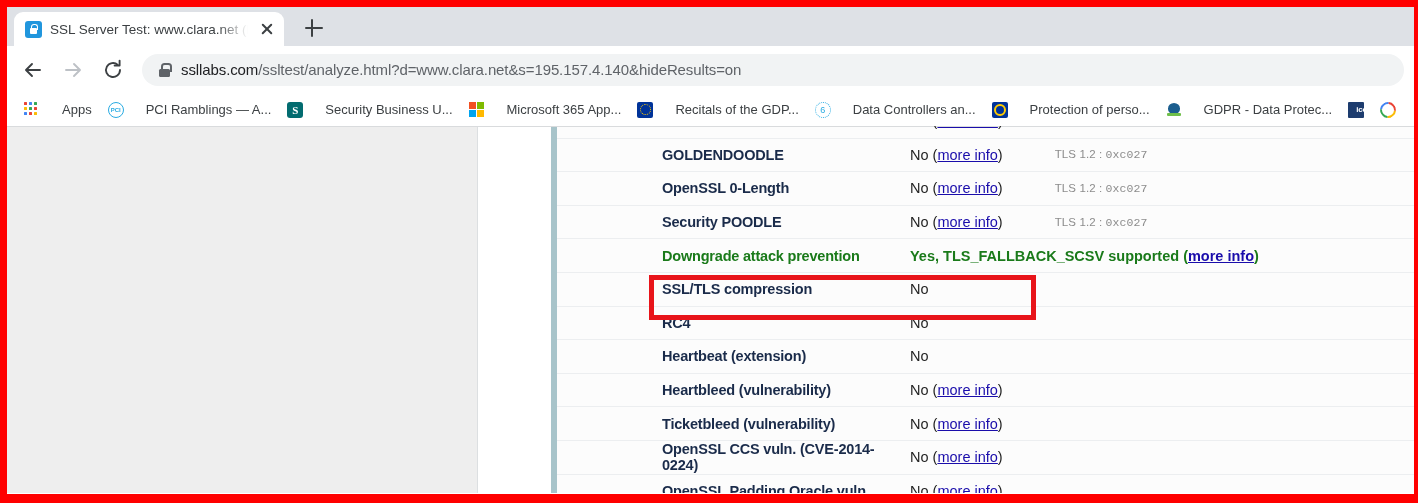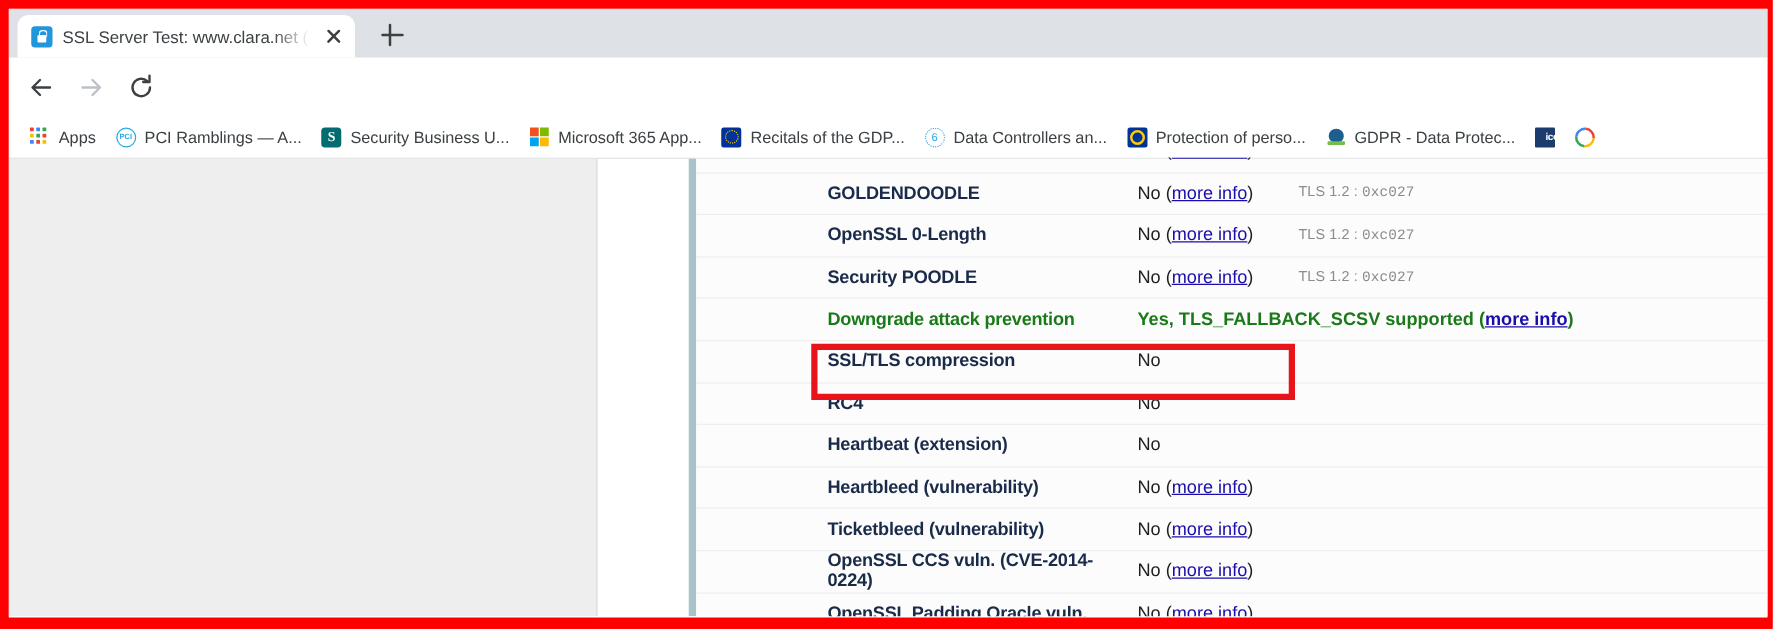--- a/index.html
+++ b/index.html
@@ -161,21 +161,21 @@
     background: #ffffff;
     display: flex;
     align-items: center;
     padding-left: 9px;
     gap: 0;
     overflow: hidden;
     white-space: nowrap;
   }
   .bm {
     display: flex; align-items: center;
-    gap: 7px;
+    gap: 22px;
     padding: 4px 8px;
     flex: 0 0 auto;
   }
   .bm-label {
     font-size: 13px;
     color: #3c4043;
     white-space: nowrap;
   }
   .bm-ico { flex: 0 0 16px; width: 16px; height: 16px; position: relative; }
 
@@ -306,21 +306,21 @@
     white-space: nowrap;
   }
   .r-value a {
     color: #1a0dab;
     text-decoration: underline;
   }
   .r-cipher {
     font-family: "Liberation Mono", monospace;
     font-size: 11.5px;
     color: #8c8c8c;
-    margin-left: 12px;
+    margin-left: 28px;
     letter-spacing: 0.1px;
     text-align: right;
   }
   .r-cipher .proto { font-family: "Liberation Sans", sans-serif; font-size: 11.5px; }
   .row.good .r-label { color: #1a7a1a; }
   .row.good .r-value { color: #1a7a1a; font-weight: bold; }
 
   
   .highlight-box {
     position: absolute;
@@ -358,20 +358,24 @@
           <path d="M5 12 H18 M13 6 L19 12 L13 18" fill="none" stroke="#bdc1c6" stroke-width="1.9" stroke-linecap="round" stroke-linejoin="round"></path>
         </svg>
       </div>
       <div class="navbtn">
         <svg width="24" height="24" viewBox="0 0 24 24">
           <path d="M19 12 A7 7 0 1 1 16.8 6.9" fill="none" stroke="#3c4043" stroke-width="1.9" stroke-linecap="round"></path>
           <path d="M18.6 2.6 L18.6 7.6 L13.6 7.6" fill="none" stroke="#3c4043" stroke-width="1.9" stroke-linecap="round" stroke-linejoin="round"></path>
         </svg>
       </div>
 
+      <div class="omnibox">
+        <span class="lock-icon"></span>
+        <span class="url"><span class="host">ssllabs.com</span><span>/ssltest/analyze.html?d=www.clara.net&amp;s=195.157.4.140&amp;hideResults=on</span></span>
+      </div>
     </div>
 
     <div class="bookmarks">
 
       <div class="bm">
         <span class="bm-ico ico-apps">
           <i style="background:#ea4335"></i>
             <i style="background:#4285f4"></i>
             <i style="background:#34a853"></i>
           <i style="background:#fbbc05"></i>

